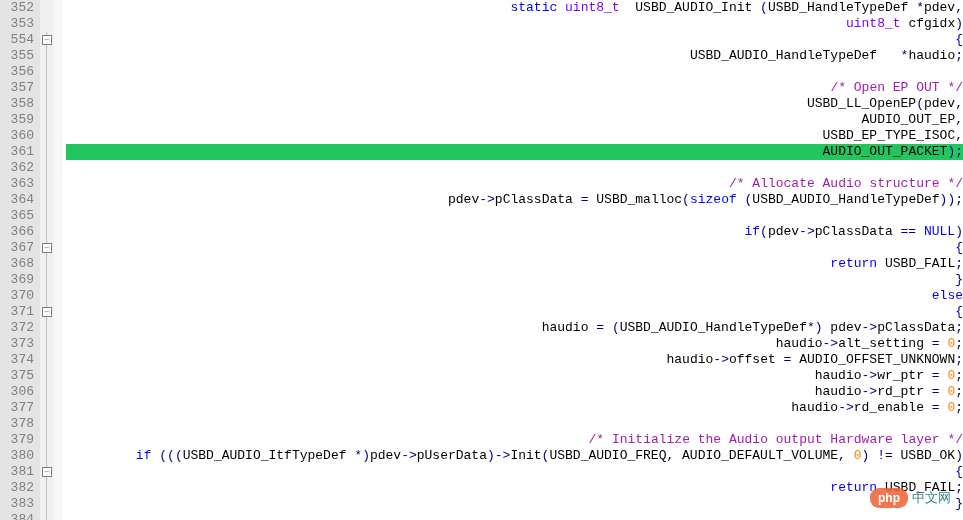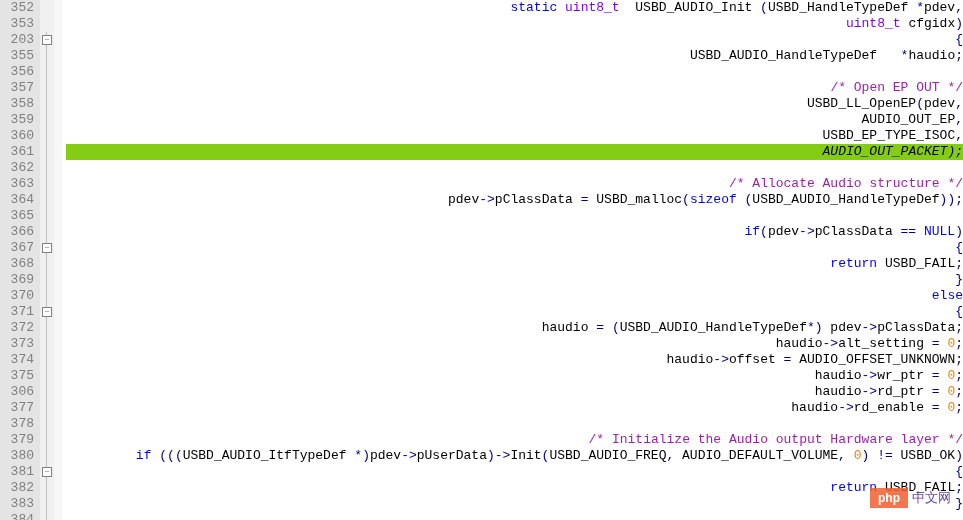--- a/index.html
+++ b/index.html
@@ -41,22 +41,21 @@
       flex: 1;
       padding-left: 4px;
       white-space: pre;
       background: #ffffff;
     }
     .line {
       height: 16px;
       line-height: 16px;
     }
     .line.highlight-code {
-      background: #84cc16;
-      font-style: italic;
+      background: #22c55e;
     }
     .code .line {
       padding-left: 8px;
       text-align: right;
     }
     .fold-marker {
       position: absolute;
       left: 2px;
       width: 10px;
       height: 10px;
@@ -89,36 +88,36 @@
       gap: 4px;
       opacity: 0.85;
     }
     .watermark-badge {
       background: #f06030;
       color: #fff;
       font-family: Arial, sans-serif;
       font-weight: bold;
       font-size: 12px;
       padding: 3px 8px;
-      border-radius: 0;
+      border-radius: 9px;
     }
     .watermark-text {
-      color: #4c1d95;
+      color: #0f766e;
       font-family: Liberation Mono, monospace;
       font-size: 13px;
     }
   </style>
 </head>
 <body>
 
 <div class="editor">
   <div class="gutter" id="gutter">
       <div class="line">352</div>
       <div class="line">353</div>
-      <div class="line">203</div>
+      <div class="line">554</div>
       <div class="line">355</div>
       <div class="line">356</div>
       <div class="line">357</div>
       <div class="line">358</div>
       <div class="line">359</div>
       <div class="line">360</div>
       <div class="line">361</div>
       <div class="line">362</div>
       <div class="line">363</div>
       <div class="line">364</div>

